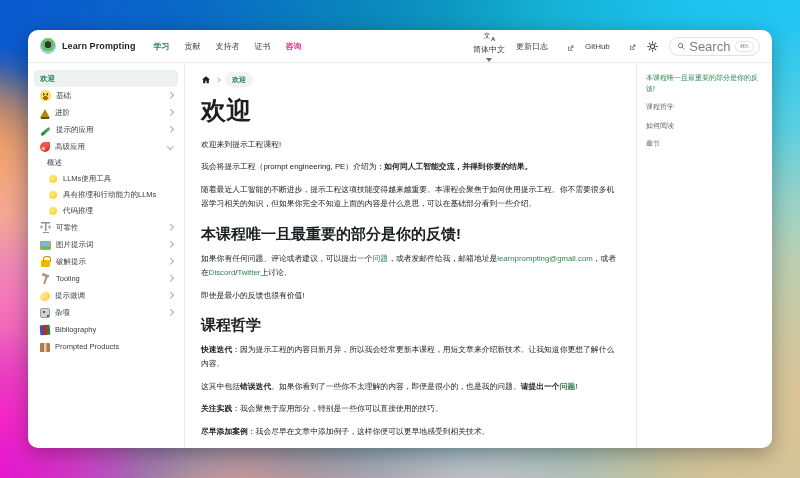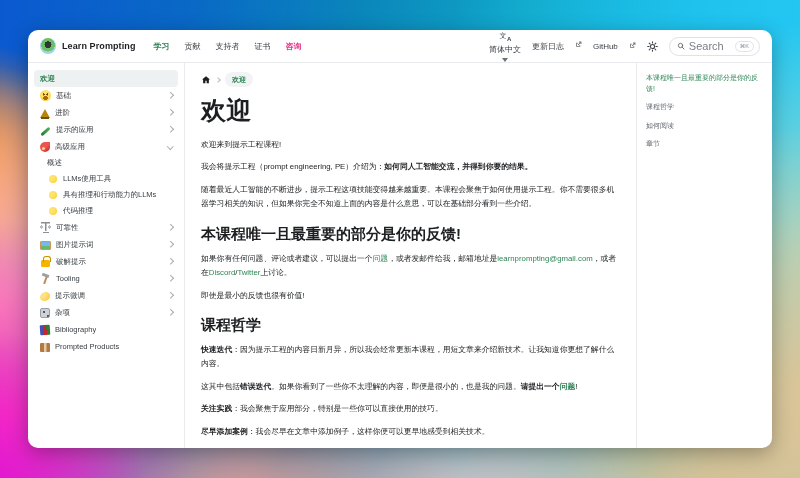--- a/index.html
+++ b/index.html
@@ -35,24 +35,24 @@
   .nav-menu { display: flex; gap: 15px; margin-left: 18px; font-size: 8px; color: #3b4045; }
   .nav-menu .item { cursor: pointer; }
   .nav-menu .item.active { color: #2e8555; font-weight: 700; }
   .nav-menu .item.pink { color: #e0368c; font-weight: 700; }
   .nav-right { margin-left: auto; display: flex; align-items: center; gap: 11px; font-size: 8px; color: #3b4045; }
   .locale { display: flex; align-items: center; gap: 3px; cursor: pointer; flex-direction: column; }
   .translate-ic { position: relative; width: 11px; height: 10px; }
   .translate-ic::before { content: "文"; position: absolute; left: 0; top: 0; font-size: 7px; color: #3b4045; }
   .translate-ic::after { content: "A"; position: absolute; right: -1px; bottom: -1px; font-size: 6px; font-weight: 700; color: #3b4045; }
   .caret-down { width: 0; height: 0; border-left: 3px solid transparent; border-right: 3px solid transparent; border-top: 4px solid #6a7075; }
-  .ext-link { display: flex; align-items: flex-start; gap: 11px; cursor: pointer; }
+  .ext-link { display: flex; align-items: flex-end; gap: 19px; cursor: pointer; }
   .theme-toggle { cursor: pointer; display: flex; }
   .searchbox { display: flex; align-items: center; gap: 4px; border: 1px solid #dfe3e6; border-radius: 10px; height: 19px; padding: 0 5px 0 7px; background: #fff; cursor: pointer; }
-  .searchbox input { border: none; outline: none; width: 42px; font-size: 11px; color: #1c1e21; font-family: inherit; background: transparent; }
+  .searchbox input { border: none; outline: none; width: 42px; font-size: 13px; color: #1c1e21; font-family: inherit; background: transparent; text-align: center; }
   .searchbox input::placeholder { color: #7a8085; }
   .kbd { font-size: 5.5px; color: #8b949e; border: 1px solid #dfe3e6; border-radius: 7px; padding: 1.5px 4px; background: #fff; }
   
   .layout { display: flex; height: calc(100% - 33px); }
   
   .sidebar { width: 157px; flex: none; border-right: 1px solid #e9ebee; padding: 7px 6px; font-size: 7.5px; color: #3b4045; overflow: hidden; }
   .side-item { display: flex; align-items: center; gap: 5px; padding: 0 6px; height: 17px; border-radius: 4px; cursor: pointer; }
   .side-item .label { white-space: nowrap; overflow: hidden; }
   .side-item.active { background: #eef1f1; color: #2e8555; font-weight: 700; }
   .side-item .chev { margin-left: auto; width: 4.5px; height: 4.5px; border-right: 1.3px solid #a7adb3; border-bottom: 1.3px solid #a7adb3; flex: none; }

